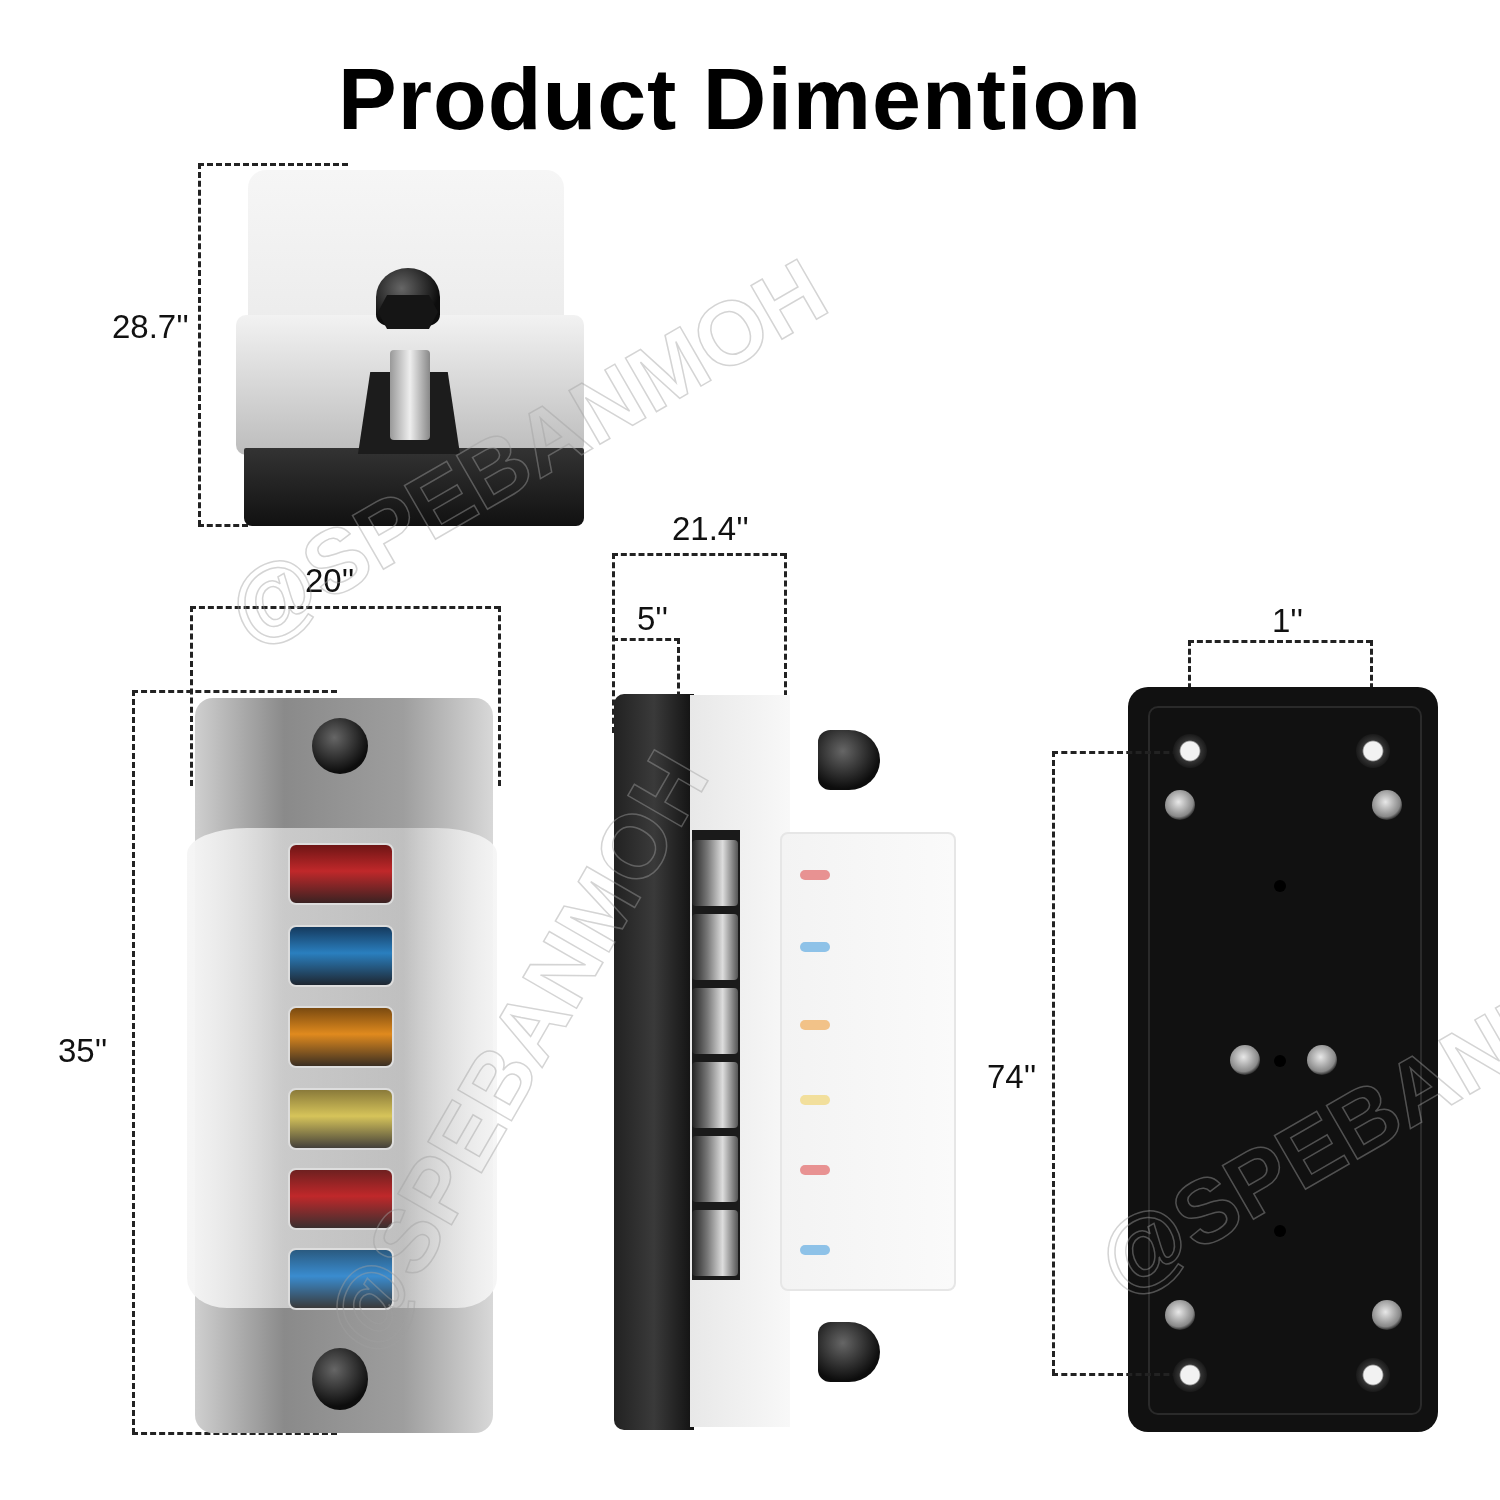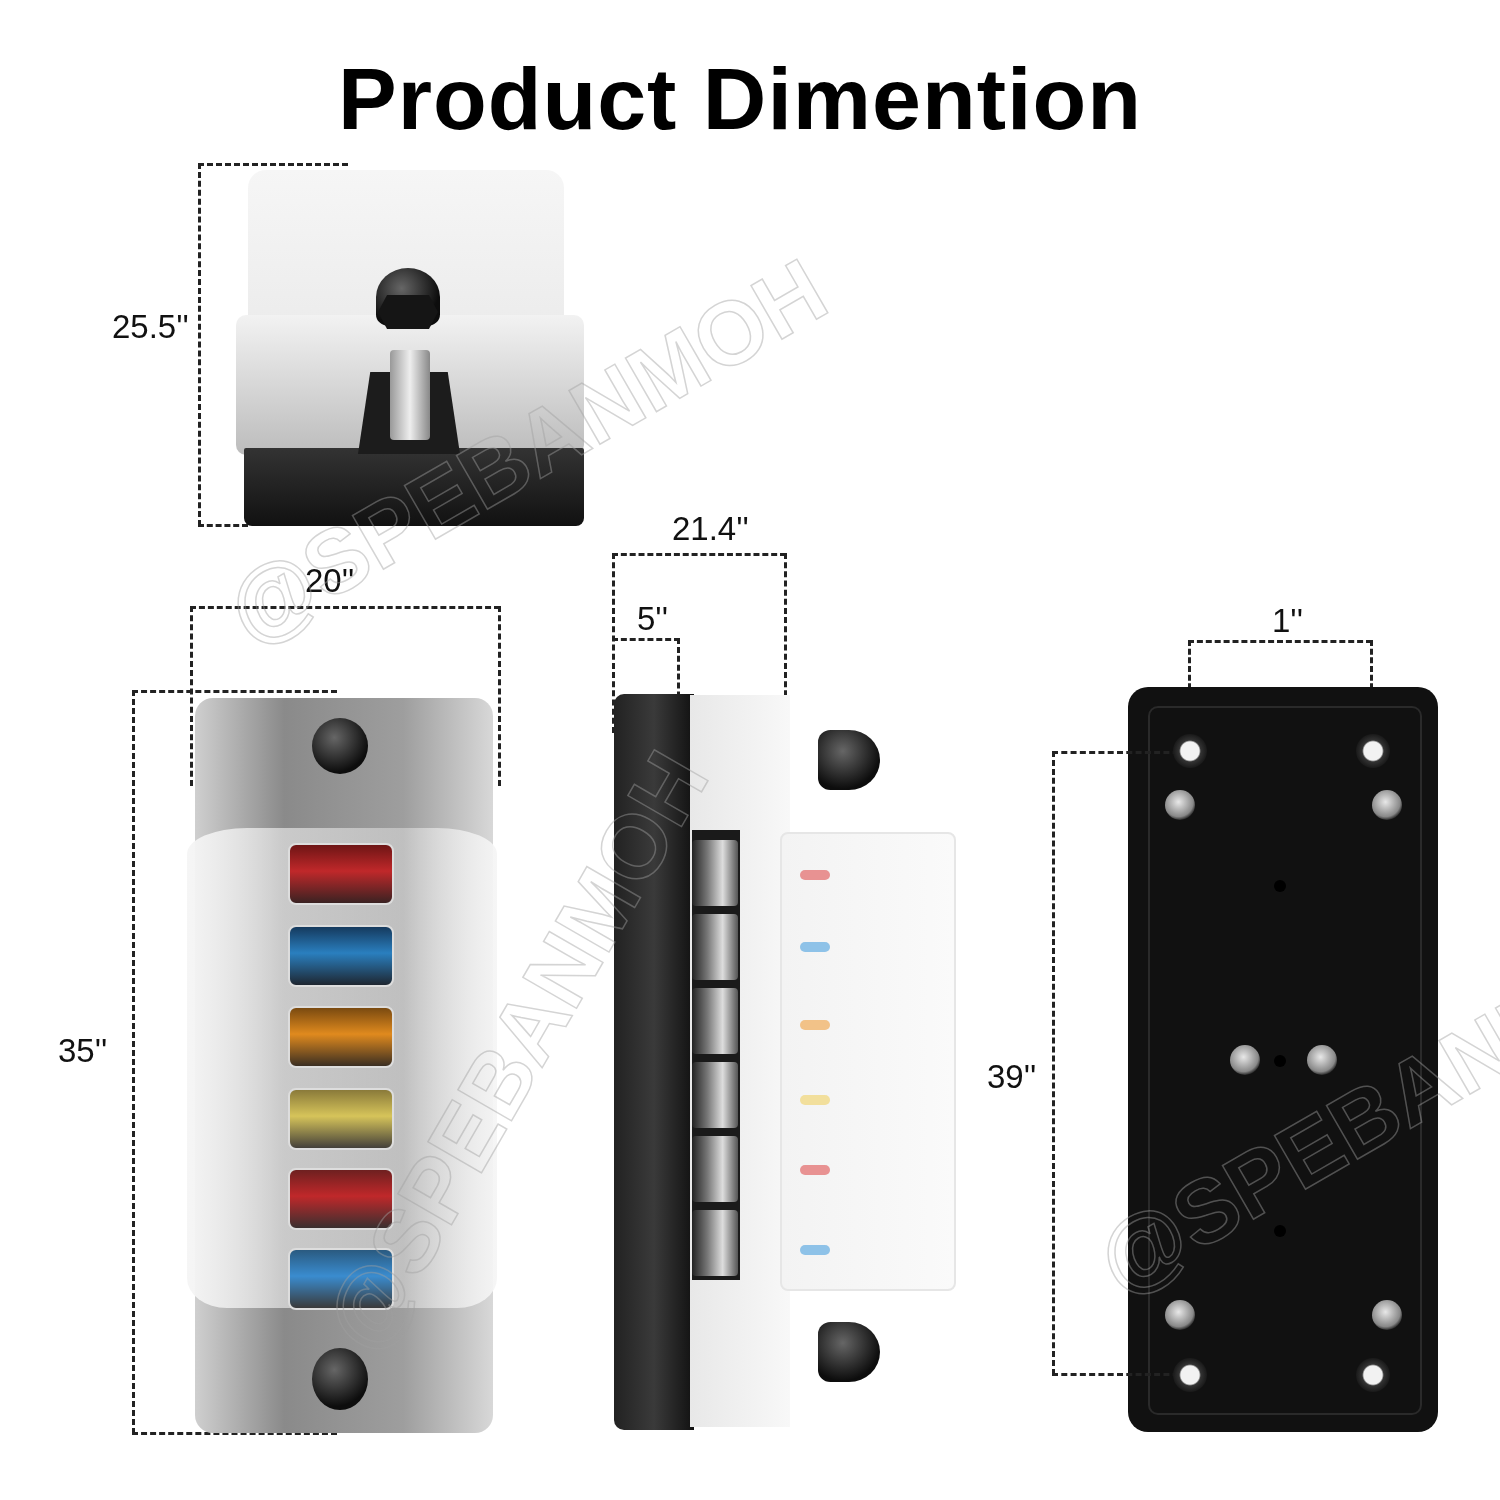--- a/index.html
+++ b/index.html
@@ -37,21 +37,21 @@
 </style>
 </head>
 <body>
 
 <div class="title">Product Dimention</div>
 
 <div>
   <div class="dash-h" style="left:198px;top:163px;width:150px;"></div>
   <div class="dash-v" style="left:198px;top:163px;height:363px;"></div>
   <div class="dash-h" style="left:198px;top:524px;width:50px;"></div>
-  <div class="dim-label" style="left:112px;top:308px;">25.5''</div>
+  <div class="dim-label" style="left:112px;top:308px;">28.7''</div>
 
   <div class="tv-cover"></div>
   <div class="tv-lower"></div>
   <div class="tv-base"></div>
   <div class="tv-notch"></div>
   <div class="tv-stud"></div>
   <div class="nut-dome" style="left:376px;top:268px;width:64px;height:58px;"></div>
   <div class="abs" style="left:378px;top:295px;width:60px;height:34px;background:#151515;clip-path:polygon(15% 0,85% 0,100% 50%,85% 100%,15% 100%,0 50%);"></div>
 </div>
 
@@ -114,21 +114,21 @@
   <div class="dash-h" style="left:1188px;top:640px;width:184px;"></div>
   <div class="dash-v" style="left:1188px;top:640px;height:110px;"></div>
   <div class="dash-v" style="left:1370px;top:640px;height:110px;"></div>
 
   <div class="bv-plate"></div>
   <div class="bv-inner"></div>
 
   <div class="dash-h" style="left:1052px;top:751px;width:136px;"></div>
   <div class="dash-v" style="left:1052px;top:751px;height:624px;"></div>
   <div class="dash-h" style="left:1052px;top:1373px;width:136px;"></div>
-  <div class="dim-label" style="left:987px;top:1058px;">39''</div>
+  <div class="dim-label" style="left:987px;top:1058px;">74''</div>
 
   <div class="hole" style="left:1173px;top:734px;"></div>
   <div class="hole" style="left:1356px;top:734px;"></div>
   <div class="hole" style="left:1173px;top:1358px;"></div>
   <div class="hole" style="left:1356px;top:1358px;"></div>
 
   <div class="screw" style="left:1165px;top:790px;"></div>
   <div class="screw" style="left:1372px;top:790px;"></div>
   <div class="screw" style="left:1230px;top:1045px;"></div>
   <div class="screw" style="left:1307px;top:1045px;"></div>

